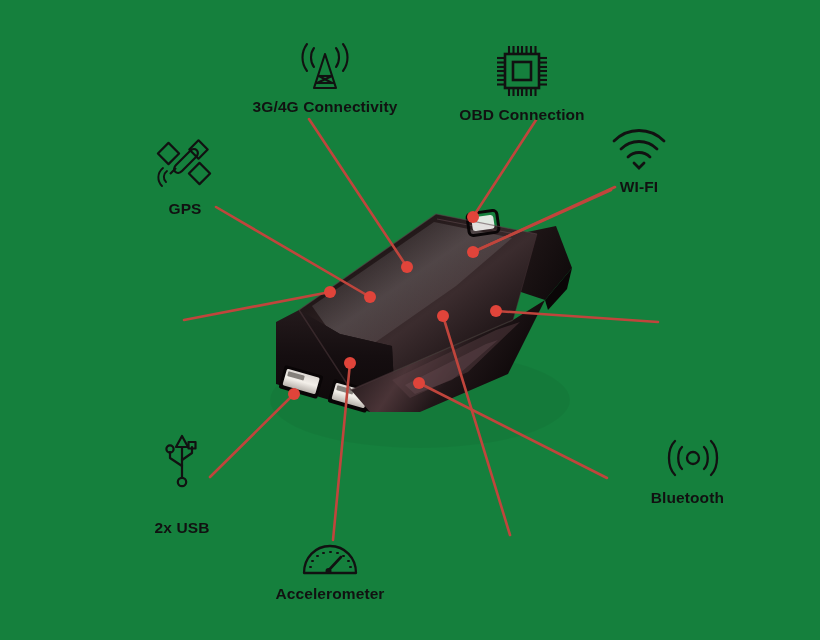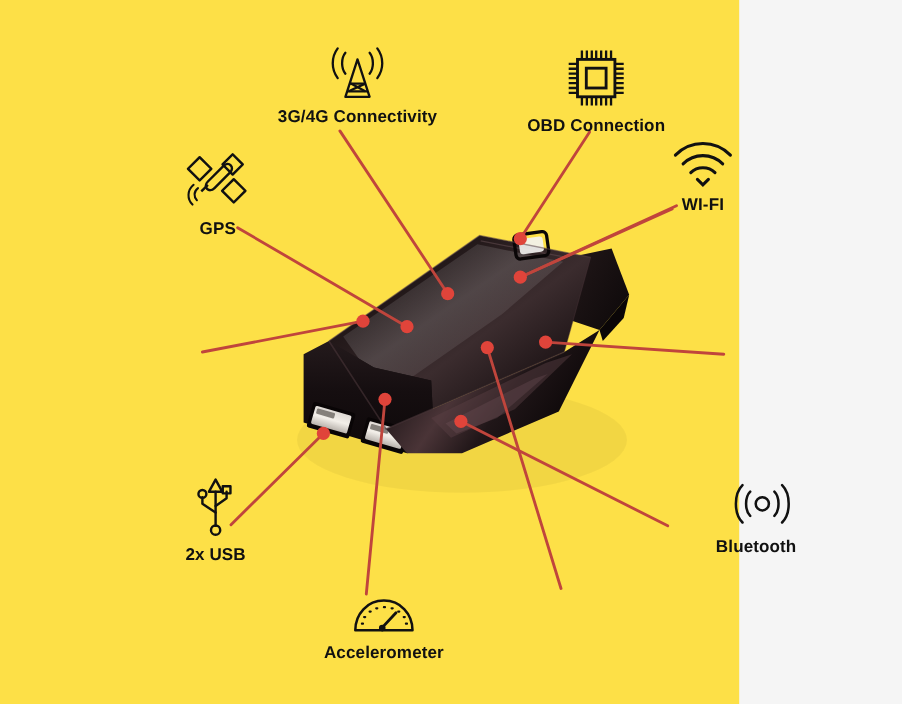--- a/index.html
+++ b/index.html
@@ -9,23 +9,23 @@
     width: 820px; height: 640px;
     overflow: hidden;
   }
   body {
     background: #f5f5f5;
     font-family: "Liberation Sans", "DejaVu Sans", sans-serif;
     position: relative;
   }
   #stage {
     position: relative;
-    width: 672px;
+    width: 820px;
     height: 640px;
-    background: #fde047;
+    background: #15803d;
     text-decoration: underline;
   }
   #connector-layer {
     position: absolute;
     left: 0; top: 0;
     width: 820px; height: 640px;
     pointer-events: none;
     z-index: 2;
   }
   #device-layer {
@@ -191,21 +191,21 @@
             <path d="M24,36 L38,36"></path>
             <path d="M22,43 L40,43"></path>
             <path d="M25,36 L38,43"></path>
             <path d="M38,36 L23,43"></path>
           </g>
         </svg>
       </span>
       <span class="lbl">3G/4G Connectivity</span>
     </div>
 
-    <div class="callout" style="left:542px; top:42px;">
+    <div class="callout" style="left:522px; top:42px;">
       <span class="ico">
         <svg width="60" height="58" viewBox="0 0 60 58">
           <rect x="13" y="12" width="34" height="34" fill="none" stroke="#111" stroke-width="2.6"></rect>
           <rect x="21" y="20" width="18" height="18" fill="none" stroke="#111" stroke-width="2.6"></rect>
           <g stroke="#111" stroke-width="2.1" stroke-linecap="butt">
             <path d="M17,12 L17,4"></path>
               <path d="M21.5,12 L21.5,4"></path>
               <path d="M26,12 L26,4"></path>
             <path d="M30,12 L30,4"></path>
               <path d="M34.5,12 L34.5,4"></path>
@@ -231,21 +231,21 @@
             <path d="M47,29 L55,29"></path>
               <path d="M47,33.5 L55,33.5"></path>
               <path d="M47,38 L55,38"></path>
               <path d="M47,42.5 L55,42.5"></path>
           </g>
         </svg>
       </span>
       <span class="lbl">OBD Connection</span>
     </div>
 
-    <div class="callout" style="left:198px; top:138px;align-items:center;">
+    <div class="callout" style="left:185px; top:138px;align-items:center;">
       <span class="ico">
         <svg width="62" height="56" viewBox="0 0 62 56">
           <g fill="none" stroke="#111" stroke-width="2.2" stroke-linejoin="round">
             <rect x="7" y="8" width="15" height="15" transform="rotate(-45 14.5 15.5)"></rect>
             <rect x="38" y="28" width="15" height="15" transform="rotate(-45 45.5 35.5)"></rect>
             <rect x="38" y="5" width="13" height="13" transform="rotate(-45 44.5 11.5)"></rect>
             <path d="M22,27 L36,13 C41,8 47,14 42,19 L28,33 C23,38 17,32 22,27 Z"></path>
             <path d="M22,30 L16,36"></path>
           </g>
           <g fill="none" stroke="#111" stroke-width="1.9" stroke-linecap="round">
@@ -266,21 +266,21 @@
             <path d="M20,33 C26,27 36,27 42,33"></path>
             <path d="M26,39 L31,44 L36,39"></path>
           </g>
         </svg>
       </span>
       <span class="lbl">WI-FI</span>
     </div>
 
 
 
-    <div class="callout" style="left:196px; top:432px;">
+    <div class="callout" style="left:182px; top:432px;gap:23px;">
       <span class="ico">
         <svg width="44" height="58" viewBox="0 0 44 58">
           <g fill="none" stroke="#111" stroke-width="2.2" stroke-linejoin="round" stroke-linecap="round">
             <path d="M22,4 L28,15 L16,15 Z"></path>
             <path d="M22,15 L22,46"></path>
             <circle cx="22" cy="50" r="4.2"></circle>
             <path d="M22,34 L10,26 L10,20"></path>
             <circle cx="10" cy="17" r="3.6"></circle>
             <path d="M22,28 L32,21 L32,15"></path>
             <rect x="28.5" y="10" width="7" height="6.5"></rect>
@@ -298,21 +298,21 @@
             <path d="M20,14 C15,19 15,31 20,36"></path>
             <path d="M42,14 C47,19 47,31 42,36"></path>
             <path d="M13,8 C5,16 5,34 13,42"></path>
             <path d="M49,8 C57,16 57,34 49,42"></path>
           </g>
         </svg>
       </span>
       <span class="lbl">Bluetooth</span>
     </div>
 
-    <div class="callout" style="left:349px; top:535px;">
+    <div class="callout" style="left:330px; top:535px;">
       <span class="ico">
         <svg width="62" height="44" viewBox="0 0 62 44">
           <path d="M5,38 C5,23 16,11 31,11 C46,11 57,23 57,38 Z" fill="none" stroke="#111" stroke-width="2.3" stroke-linejoin="round"></path>
           <g stroke="#111" stroke-width="2" stroke-linecap="round">
             <path d="M11,32 L12,32"></path>
               <path d="M13,26 L14,26"></path>
             <path d="M18,21 L19,21"></path>
               <path d="M24,18 L25,18"></path>
             <path d="M31,17 L32,17"></path>
               <path d="M38,18 L39,18"></path>

